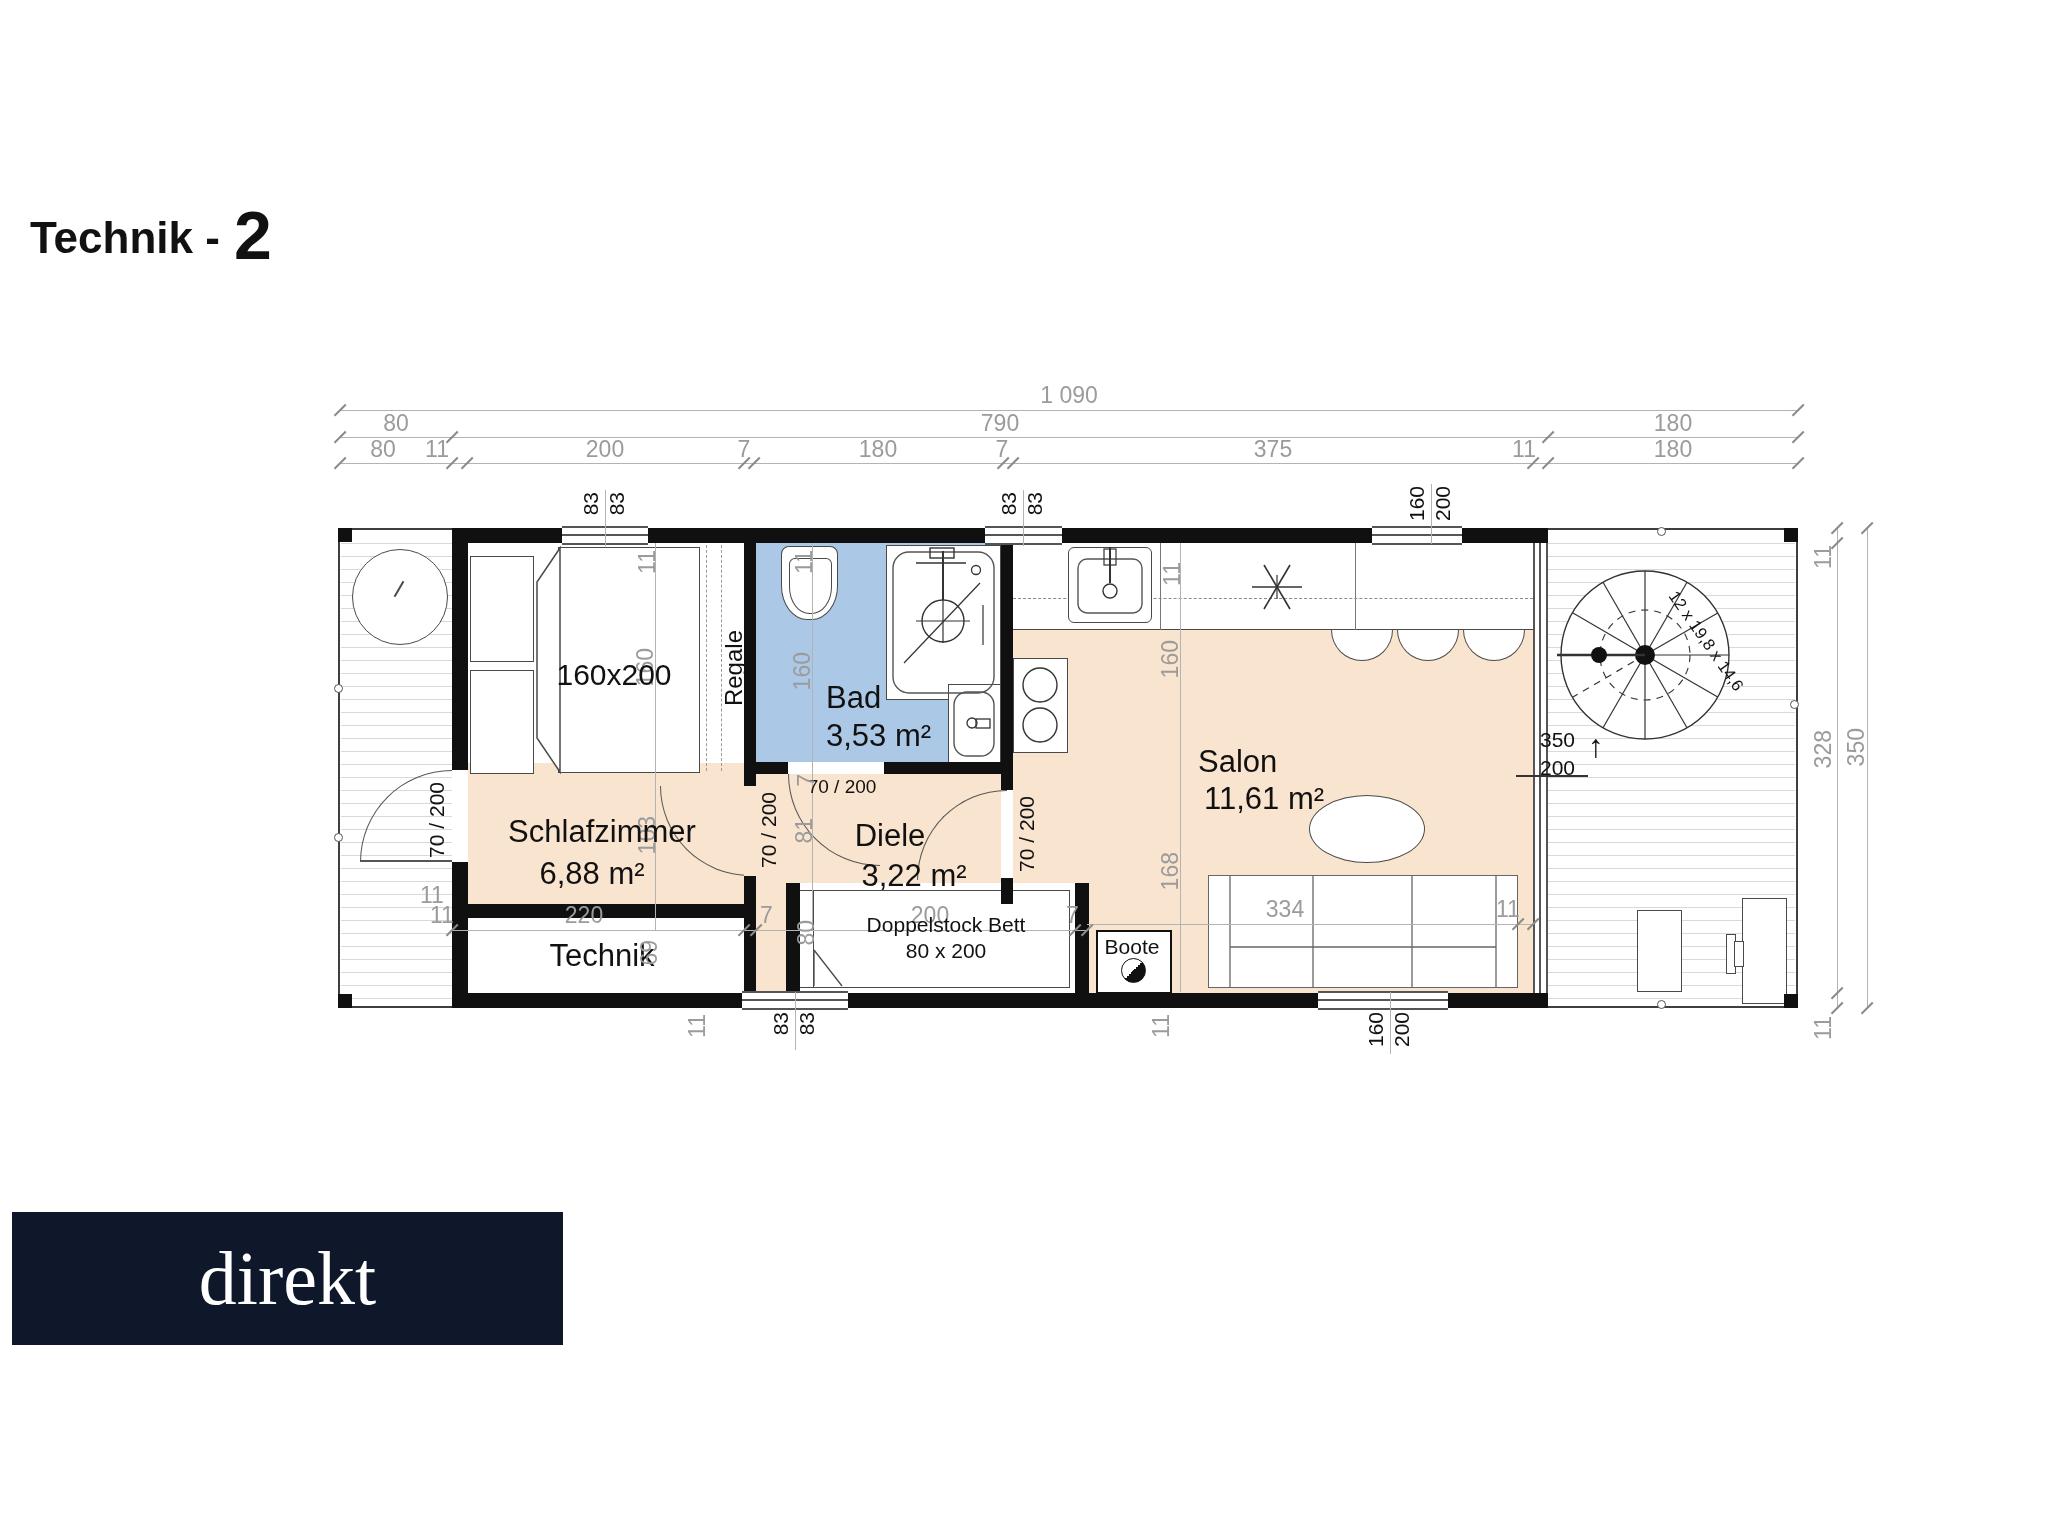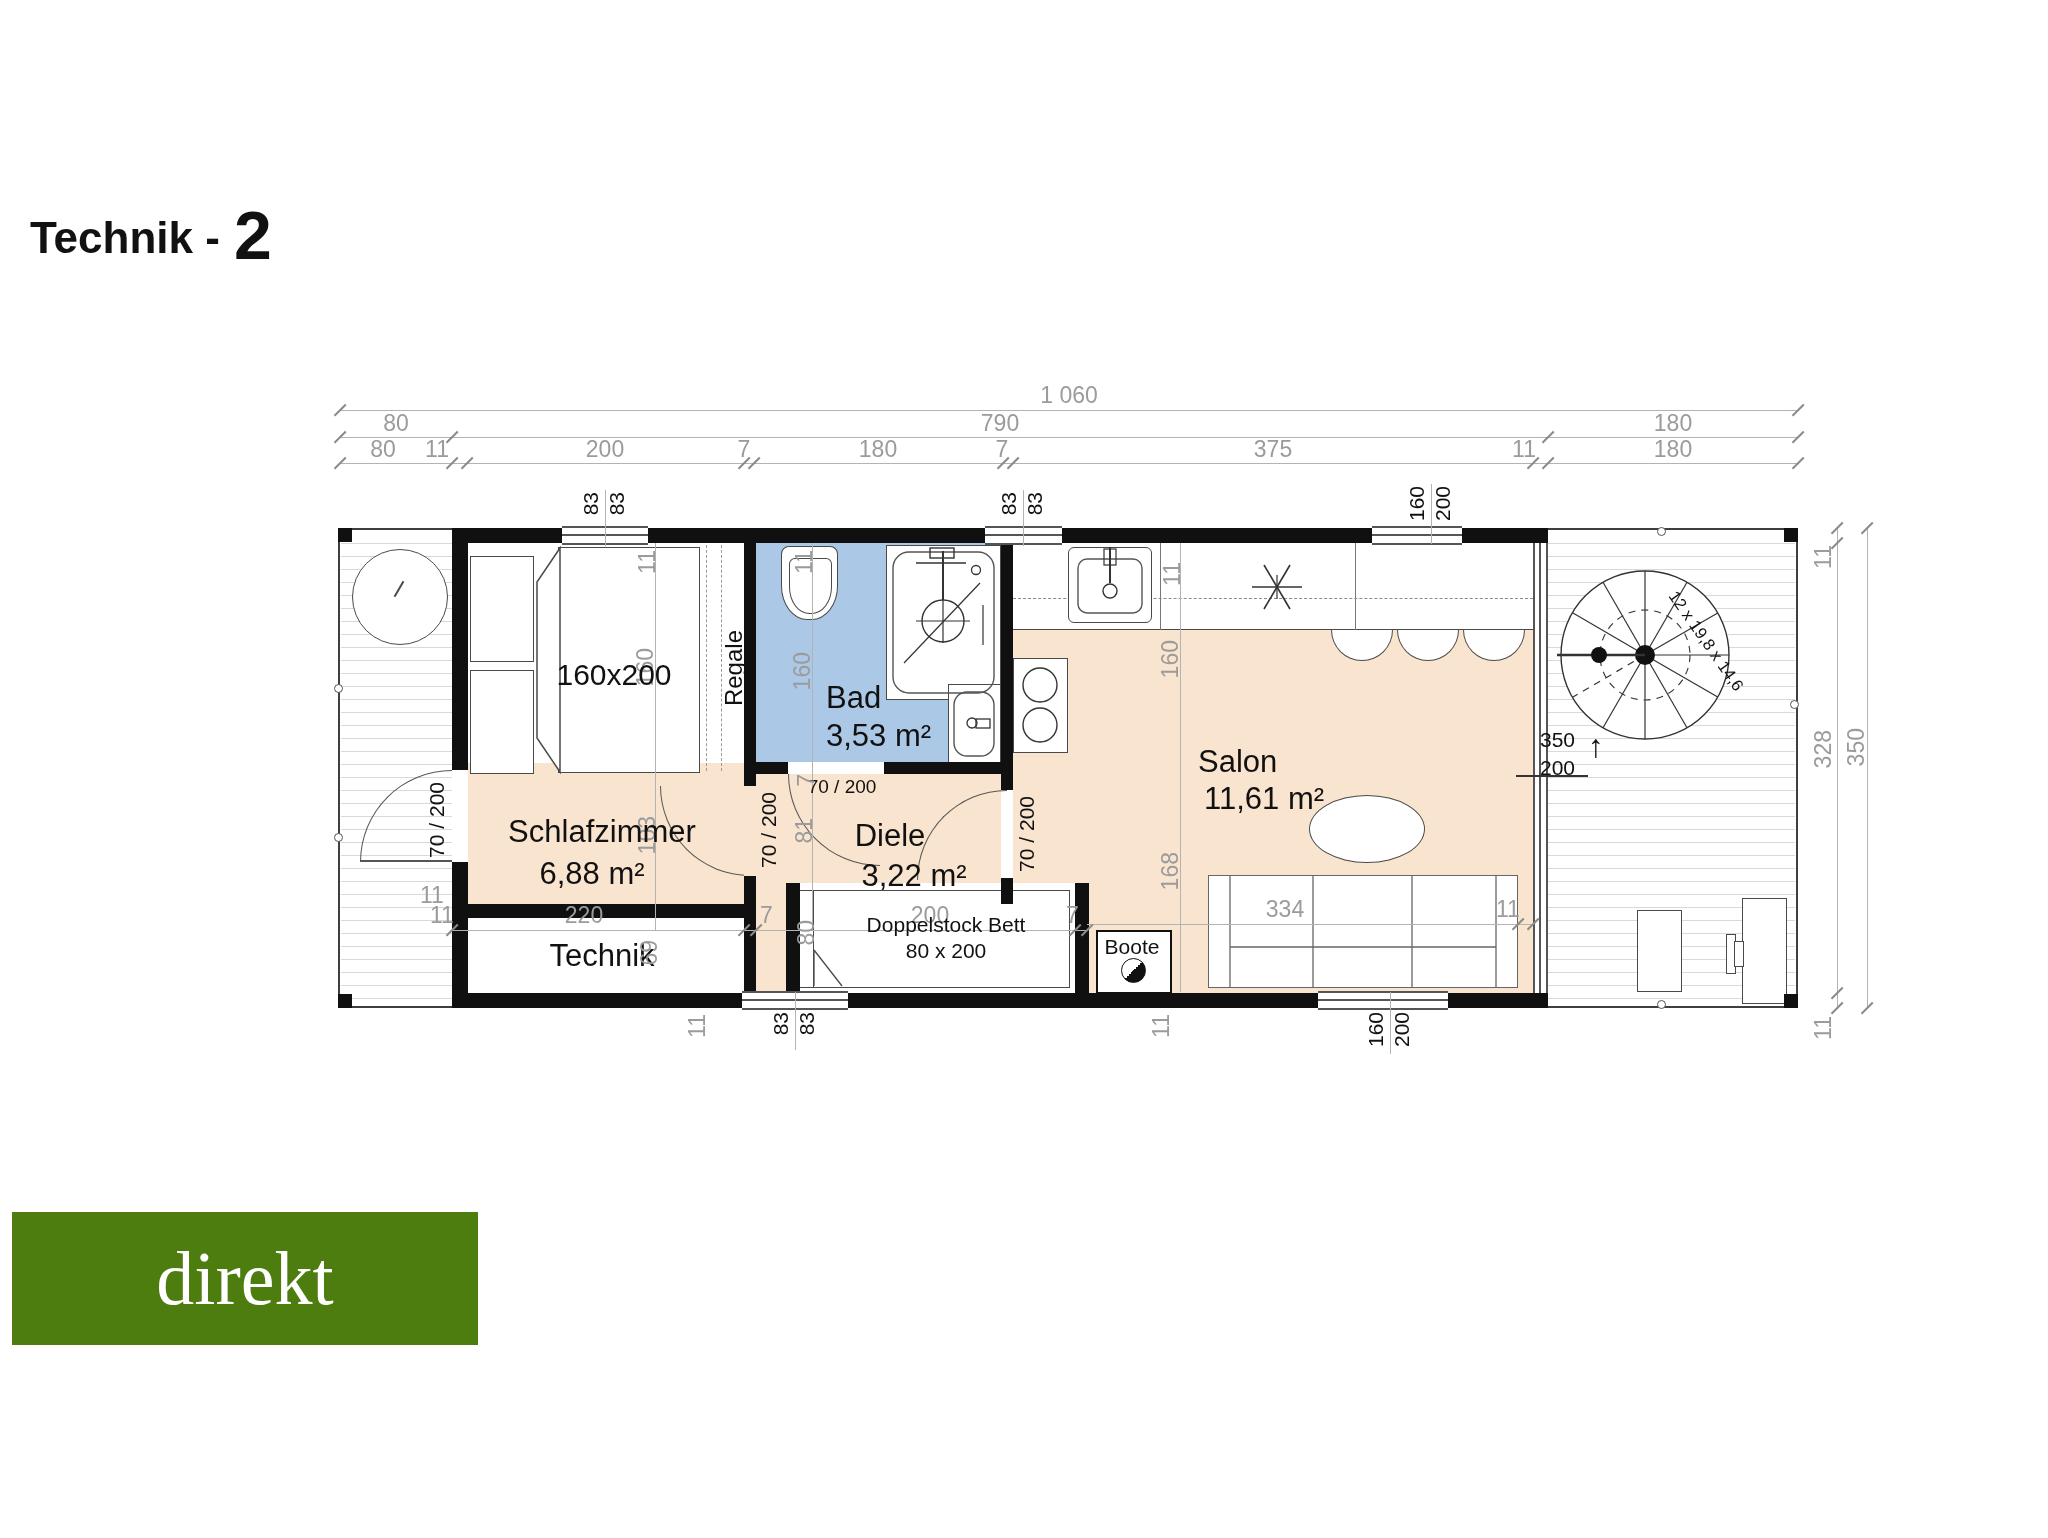--- a/index.html
+++ b/index.html
@@ -25,39 +25,39 @@
   .dashh{position:absolute;height:0;border-top:1.5px dashed #8a8a8a;z-index:35;}
   .win-h{position:absolute;z-index:50;background:linear-gradient(to bottom,#555 0 1.6px,#fff 1.6px calc(50% - 1px),#555 calc(50% - 1px) calc(50% + .6px),#fff calc(50% + .6px) calc(100% - 1.6px),#555 calc(100% - 1.6px) 100%);}
   .win-v{position:absolute;z-index:50;background:linear-gradient(to right,#555 0 1.6px,#fff 1.6px calc(50% - 1px),#555 calc(50% - 1px) calc(50% + .6px),#fff calc(50% + .6px) calc(100% - 1.6px),#555 calc(100% - 1.6px) 100%);}
   .arc{position:absolute;box-sizing:border-box;z-index:35;}
   .arc.nw{border-top:1.4px solid #555;border-left:1.4px solid #555;border-top-left-radius:100%;}
   .arc.sw{border-bottom:1.4px solid #555;border-left:1.4px solid #555;border-bottom-left-radius:100%;}
   .roomname{position:absolute;color:#111;font-size:31px;z-index:60;white-space:nowrap;line-height:1.15;}
   .title{position:absolute;left:30px;top:196px;color:#111;font-weight:bold;z-index:80;}
   .title .t1{font-size:44px;vertical-align:baseline;}
   .title .t2{font-size:68px;vertical-align:-6px;margin-left:14px;}
-  .logo{position:absolute;left:12px;top:1212px;width:466px;height:133px;background:#4d7c0f;color:#fff;
+  .logo{position:absolute;left:12px;top:1212px;width:551px;height:133px;background:#0f172a;color:#fff;
         display:flex;align-items:center;justify-content:center;z-index:80;
         font-family:"Liberation Serif","DejaVu Serif",serif;font-size:76px;white-space:nowrap;}
   .logo .w2{font-weight:bold;margin-left:18px;}
   svg{position:absolute;z-index:32;overflow:visible;}
 </style>
 </head>
 <body>
 
 <div class="canvas">
 
   <div class="title">
     <span class="t1">Technik -</span><span class="t2">2</span>
   </div>
 
   <div class="hline" style="left:340px;top:410px;width:1458px;"></div>
   <div class="hline" style="left:340px;top:437px;width:1458px;"></div>
   <div class="hline" style="left:340px;top:463px;width:1458px;"></div>
-  <div class="dim c" style="left:1069px;top:384px;">1 060</div>
+  <div class="dim c" style="left:1069px;top:384px;">1 090</div>
   <div class="dim c" style="left:396px;top:412px;">80</div>
   <div class="dim c" style="left:1000px;top:412px;">790</div>
   <div class="dim c" style="left:1673px;top:412px;">180</div>
   <div class="dim c" style="left:383px;top:438px;">80</div>
   <div class="dim c" style="left:437px;top:438px;">11</div>
   <div class="dim c" style="left:605px;top:438px;">200</div>
   <div class="dim c" style="left:744px;top:438px;">7</div>
   <div class="dim c" style="left:878px;top:438px;">180</div>
   <div class="dim c" style="left:1002px;top:438px;">7</div>
   <div class="dim c" style="left:1273px;top:438px;">375</div>

